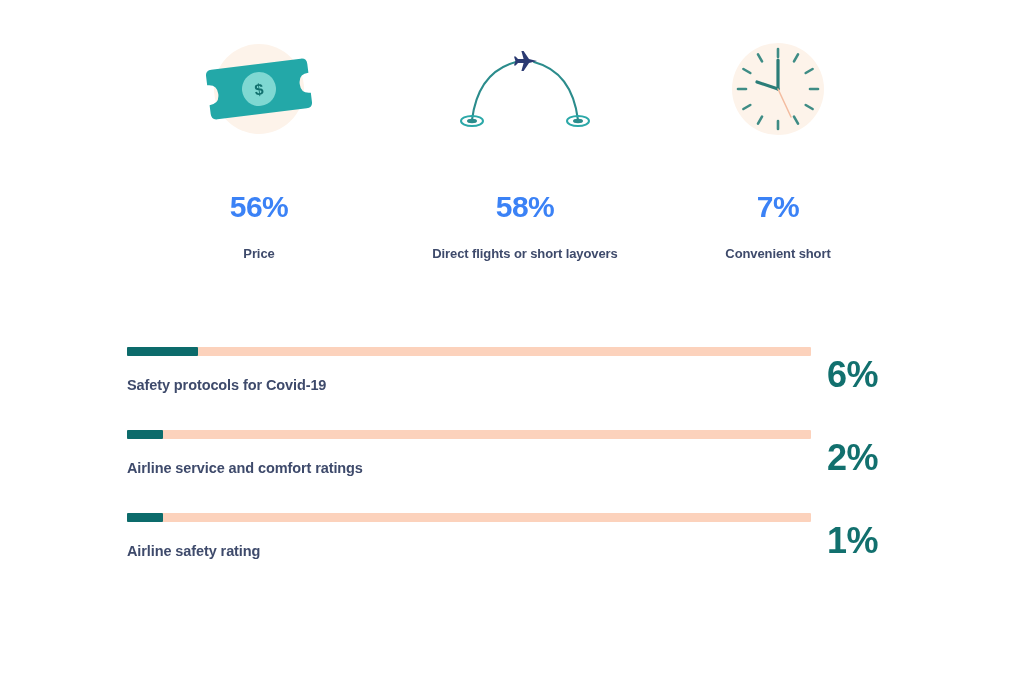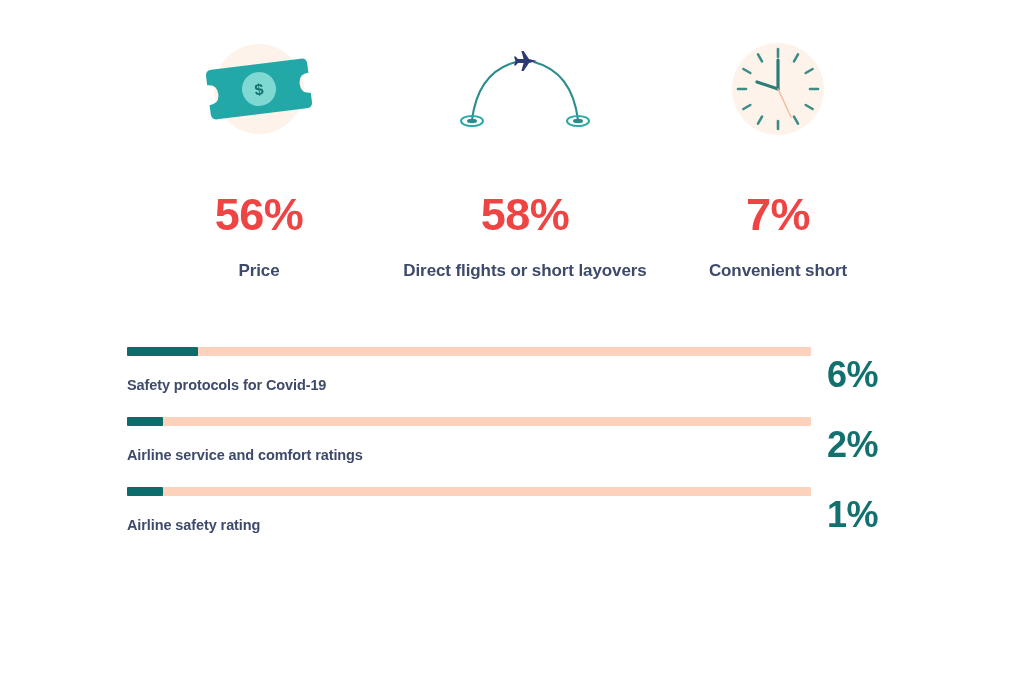--- a/index.html
+++ b/index.html
@@ -37,47 +37,47 @@
   #stat-card-2 { width: 240px; }
 
   .stat-icon-wrap {
     height: 130px;
     width: 100%;
     display: flex;
     align-items: center;
     justify-content: center;
   }
   .stat-value {
-    font-size: 45px;
-    font-weight: 700;
-    color: #ef4444;
+    font-size: 30px;
+    font-weight: 700;
+    color: #3b82f6;
     letter-spacing: -0.5px;
     line-height: 1;
     margin-top: 38px;
     font-family: "Liberation Sans", sans-serif;
   }
   .stat-label {
-    font-size: 17px;
+    font-size: 13px;
     font-weight: 700;
     color: #3E4A6B;
     margin-top: 24px;
     white-space: nowrap;
     letter-spacing: -0.1px;
   }
 
   
   #bars-section {
     position: absolute;
     left: 127px;
     top: 347px;
     width: 770px;
   }
   .bar-row {
     position: relative;
-    height: 70px;
+    height: 83px;
   }
   .bar-track {
     position: absolute;
     left: 0;
     top: 0;
     width: 684px;
     height: 9px;
     background: #FCD2BC;
     border-radius: 1px;
   }

